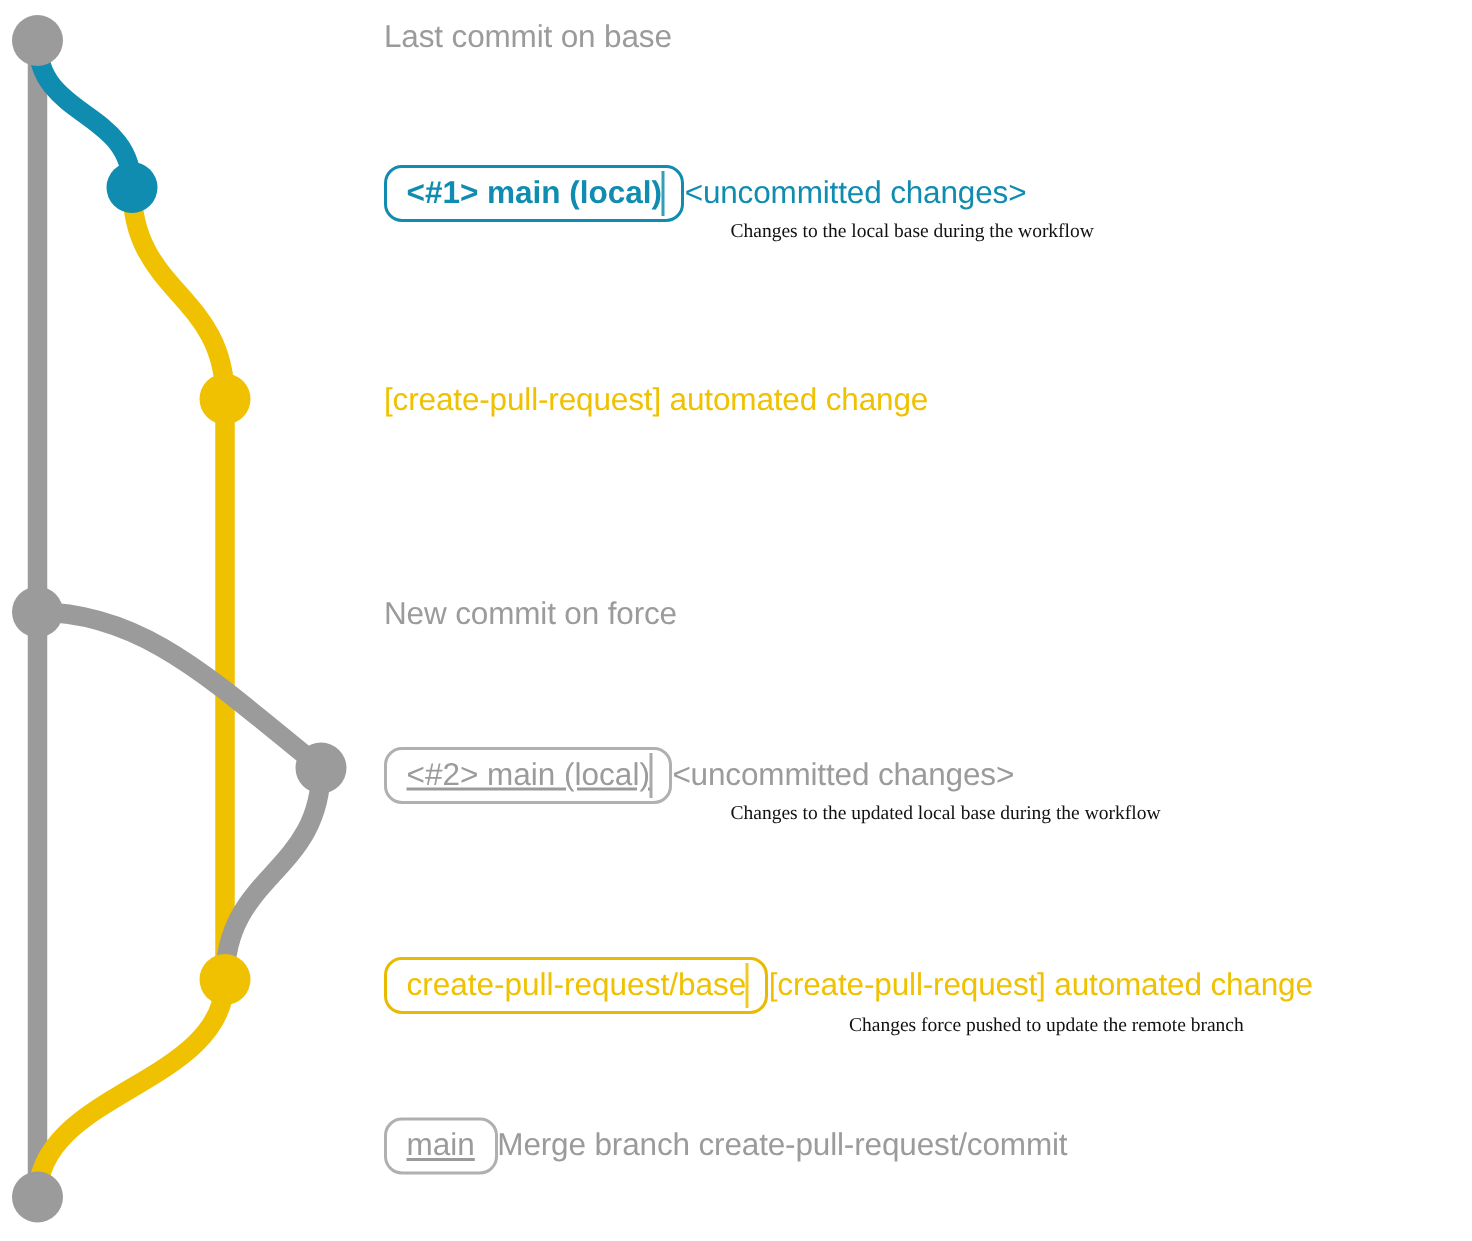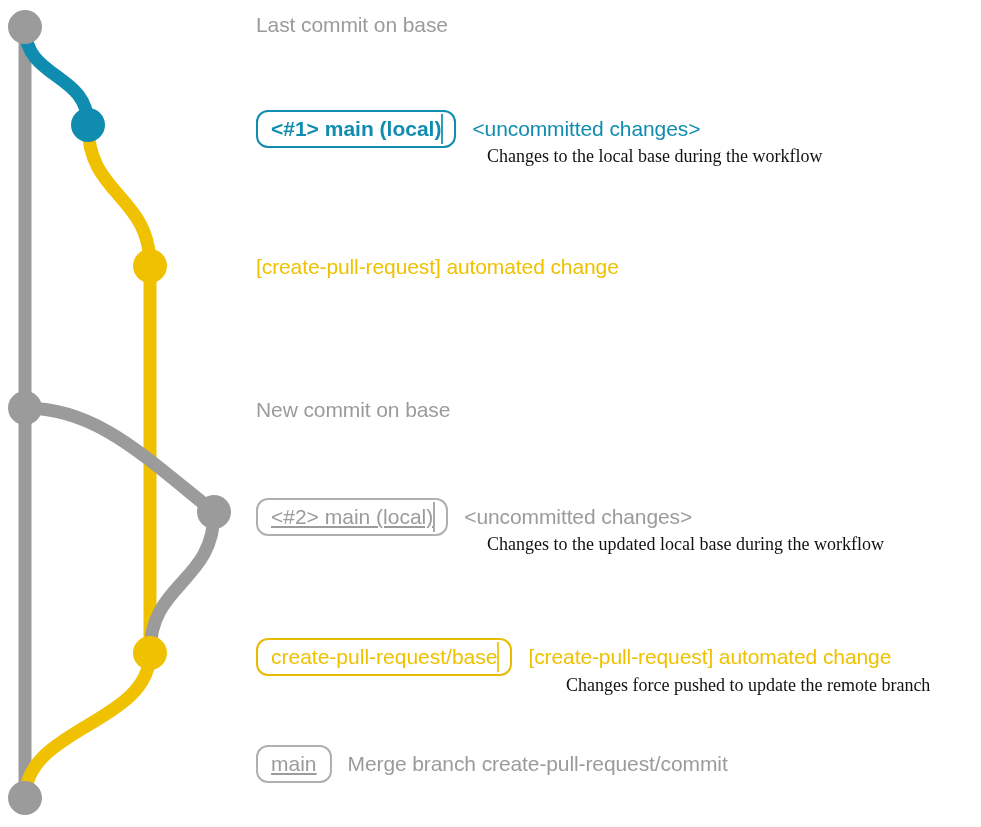--- a/index.html
+++ b/index.html
@@ -53,42 +53,41 @@
   .badge {
     position: relative;
     display: inline-block;
     border: 2px solid #9b9b9b;
     border-radius: 12px;
     padding: 6px 13px 7px 13px;
     font-size: 21px;
     line-height: 1;
     color: #9b9b9b;
     background: #ffffff;
-    margin-right: 16px;
   }
   .badge.blue   { border-color: #0f8cb0; color: #0f8cb0; font-weight: bold; }
   .badge.yellow { border-color: #e8bb00; color: #efc100; }
   .badge.gray   { border-color: #b0b0b0; color: #9b9b9b; text-decoration: underline; }
   
   .badge::after {
     content: "";
     position: absolute;
     top: 2px;
     bottom: 2px;
     right: 11px;
     width: 2px;
     background: currentColor;
     opacity: .85;
   }
   .badge.plain::after { display: none; }
 
   .desc {
     position: absolute;
     font-family: "Liberation Serif", serif;
-    font-size: 18px;
+    font-size: 13px;
     line-height: 1;
     color: #111111;
     white-space: nowrap;
   }
 </style>
 </head>
 <body>
 
 <div id="canvas">
 
@@ -125,21 +124,21 @@
     <span class="badge blue">&lt;#1&gt; main (local)</span>
     <span class="subject blue">&lt;uncommitted changes&gt;</span>
   </div>
   <div class="desc" style="left:487px; top:147px;">Changes to the local base during the workflow</div>
 
   <div class="row" style="left:256px; top:256px;">
     <span class="subject yellow">[create-pull-request] automated change</span>
   </div>
 
   <div class="row" style="left:256px; top:399px;">
-    <span class="subject gray">New commit on base</span>
+    <span class="subject gray">New commit on force</span>
   </div>
 
   <div class="row" style="left:256px; top:498px;">
     <span class="badge gray">&lt;#2&gt; main (local)</span>
     <span class="subject gray">&lt;uncommitted changes&gt;</span>
   </div>
   <div class="desc" style="left:487px; top:535px;">Changes to the updated local base during the workflow</div>
 
   <div class="row" style="left:256px; top:638px;">
     <span class="badge yellow">create-pull-request/base</span>

